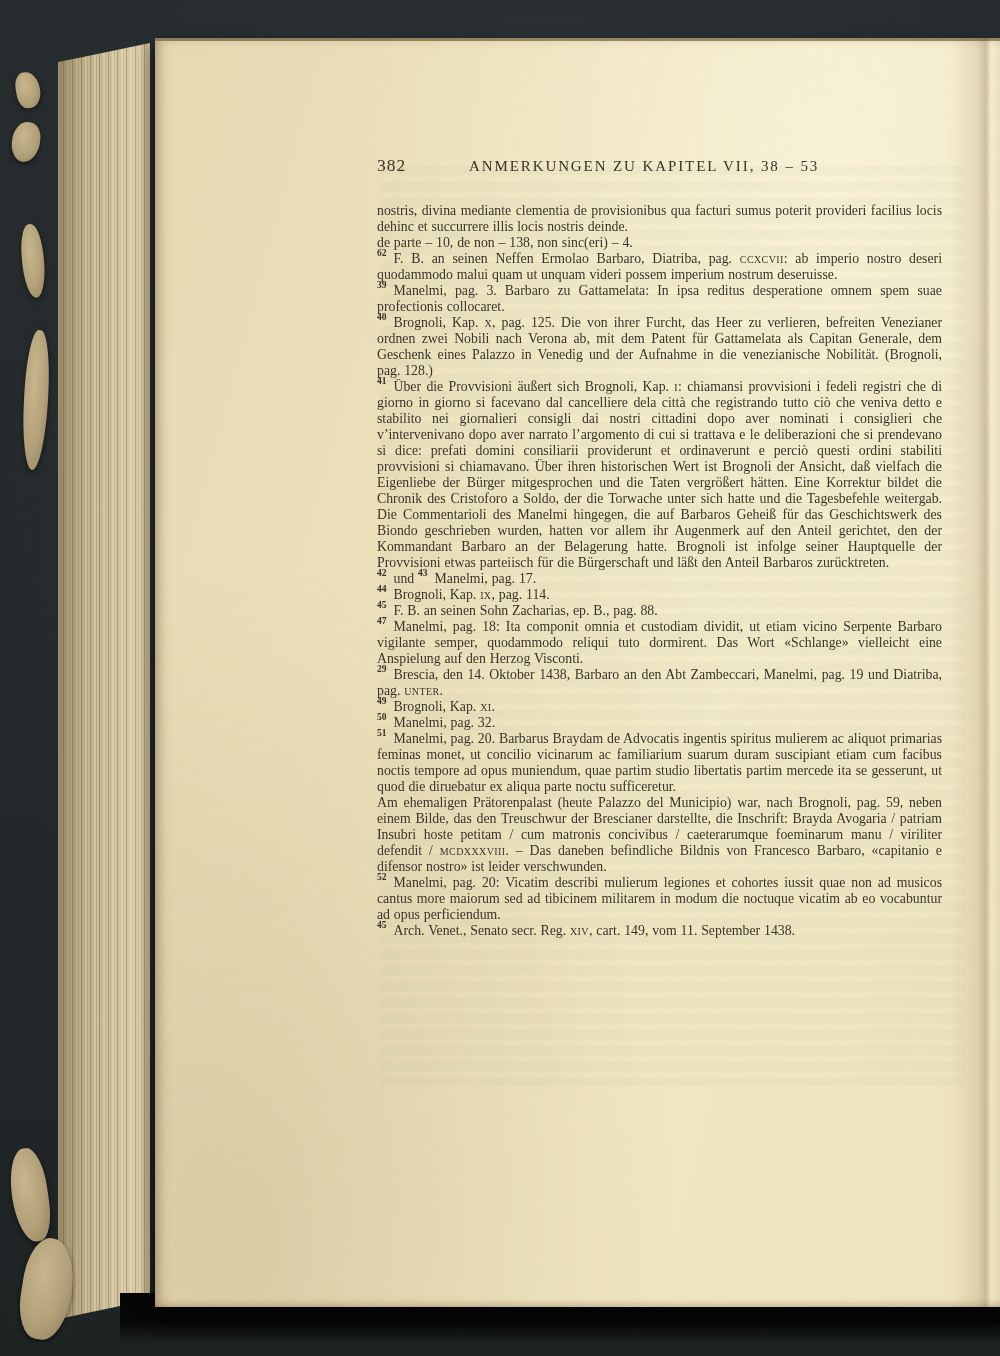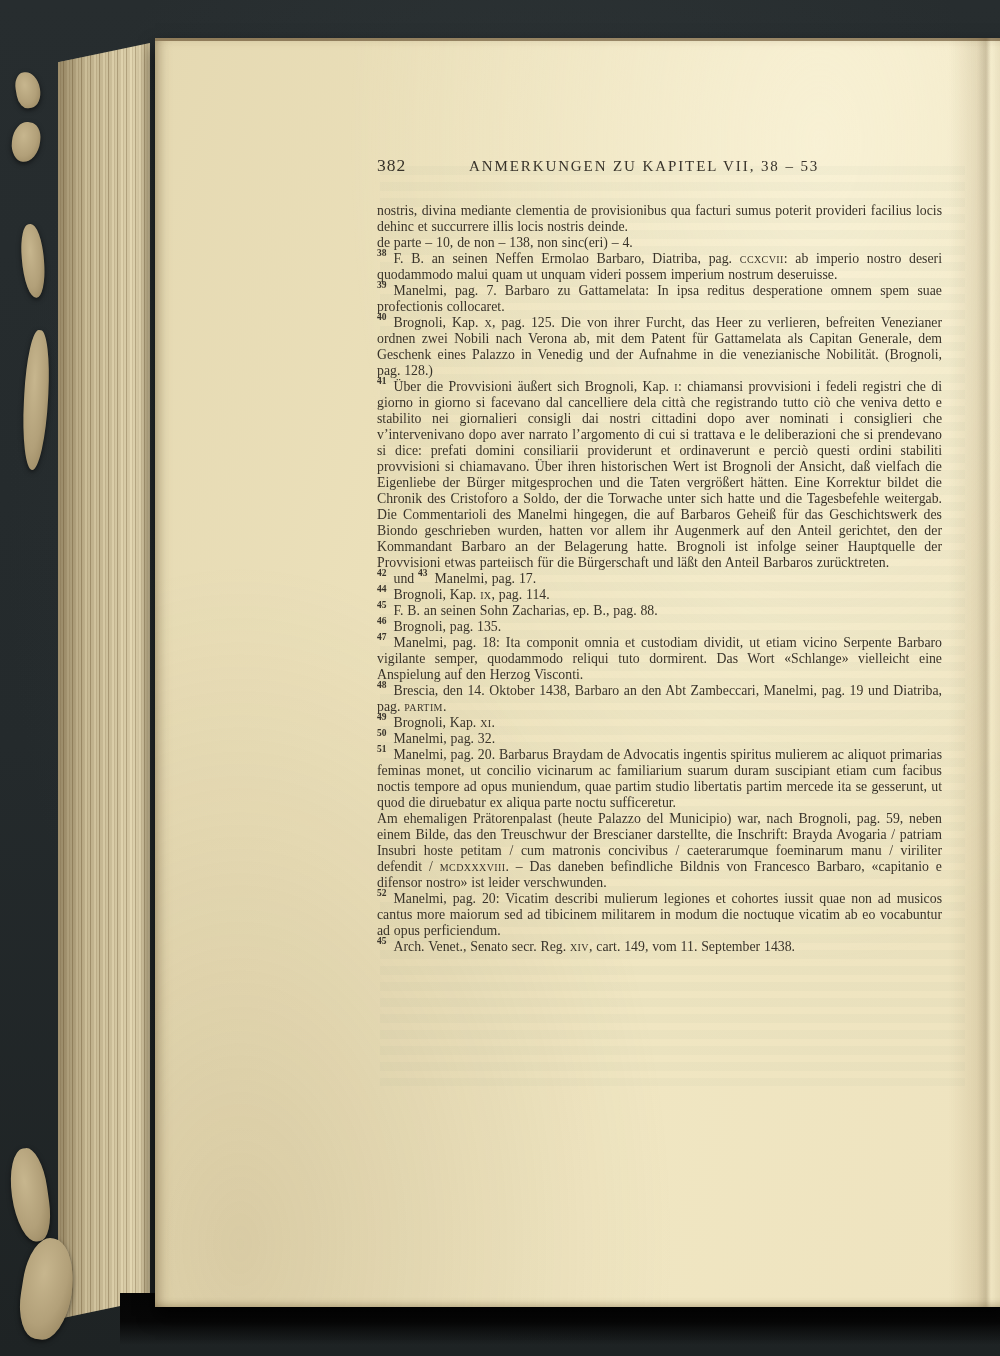--- a/index.html
+++ b/index.html
@@ -108,30 +108,29 @@
   <div class="book-page">
     <div class="showthrough"></div>
     <div class="text-block">
       <div class="header-row">
         <span class="page-number">382</span>
         <span class="chapter-title">ANMERKUNGEN ZU KAPITEL VII, 38 – 53</span>
       </div>
       <div>
           <p class="para"><span>nostris, divina mediante clementia de provisionibus qua facturi sumus poterit provideri facilius locis dehinc et succurrere illis locis nostris deinde.</span></p>
           <p class="para"><span>de parte – 10, de non – 138, non sinc(eri) – 4.</span></p>
-          <p class="para"><sup>38</sup><span>F. B. an seinen Neffen Ermolao Barbaro, Diatriba, pag. </span><span class="sc">ccxcvii</span><span>: ab imperio nostro deseri quodammodo malui quam ut unquam videri possem imperium nostrum deseruisse.</span></p>
-          <p class="para"><sup>39</sup><span>Manelmi, pag. 7. Barbaro zu Gattamelata: In ipsa reditus desperatione omnem spem suae profectionis collocaret.</span></p>
+          <p class="para"><sup>62</sup><span>F. B. an seinen Neffen Ermolao Barbaro, Diatriba, pag. </span><span class="sc">ccxcvii</span><span>: ab imperio nostro deseri quodammodo malui quam ut unquam videri possem imperium nostrum deseruisse.</span></p>
+          <p class="para"><sup>39</sup><span>Manelmi, pag. 3. Barbaro zu Gattamelata: In ipsa reditus desperatione omnem spem suae profectionis collocaret.</span></p>
           <p class="para"><sup>40</sup><span>Brognoli, Kap. </span><span class="sc">x</span><span>, pag. 125. Die von ihrer Furcht, das Heer zu verlieren, befreiten Venezianer ordnen zwei Nobili nach Verona ab, mit dem Patent für Gattamelata als Capitan Generale, dem Geschenk eines Palazzo in Venedig und der Aufnahme in die venezianische Nobilität. (Brognoli, pag. 128.)</span></p>
           <p class="para"><sup>41</sup><span>Über die Provvisioni äußert sich Brognoli, Kap. </span><span class="sc">i</span><span>: chiamansi provvisioni i fedeli registri che di giorno in giorno si facevano dal cancelliere dela città che registrando tutto ciò che veniva detto e stabilito nei giornalieri consigli dai nostri cittadini dopo aver nominati i consiglieri che v’intervenivano dopo aver narrato l’argomento di cui si trattava e le deliberazioni che si prendevano si dice: prefati domini consiliarii providerunt et ordinaverunt e perciò questi ordini stabiliti provvisioni si chiamavano. Über ihren historischen Wert ist Brognoli der Ansicht, daß vielfach die Eigenliebe der Bürger mitgesprochen und die Taten vergrößert hätten. Eine Korrektur bildet die Chronik des Cristoforo a Soldo, der die Torwache unter sich hatte und die Tagesbefehle weitergab. Die Commentarioli des Manelmi hingegen, die auf Barbaros Geheiß für das Geschichtswerk des Biondo geschrieben wurden, hatten vor allem ihr Augenmerk auf den Anteil gerichtet, den der Kommandant Barbaro an der Belagerung hatte. Brognoli ist infolge seiner Hauptquelle der Provvisioni etwas parteiisch für die Bürgerschaft und läßt den Anteil Barbaros zurücktreten.</span></p>
           <p class="para"><sup>42</sup><span>und </span><sup>43</sup><span>Manelmi, pag. 17.</span></p>
           <p class="para"><sup>44</sup><span>Brognoli, Kap. </span><span class="sc">ix</span><span>, pag. 114.</span></p>
           <p class="para"><sup>45</sup><span>F. B. an seinen Sohn Zacharias, ep. B., pag. 88.</span></p>
-          <p class="para"><sup>46</sup><span>Brognoli, pag. 135.</span></p>
           <p class="para"><sup>47</sup><span>Manelmi, pag. 18: Ita componit omnia et custodiam dividit, ut etiam vicino Serpente Barbaro vigilante semper, quodammodo reliqui tuto dormirent. Das Wort «Schlange» vielleicht eine Anspielung auf den Herzog Visconti.</span></p>
-          <p class="para"><sup>48</sup><span>Brescia, den 14. Oktober 1438, Barbaro an den Abt Zambeccari, Manelmi, pag. 19 und Diatriba, pag. </span><span class="sc">partim</span><span>.</span></p>
+          <p class="para"><sup>29</sup><span>Brescia, den 14. Oktober 1438, Barbaro an den Abt Zambeccari, Manelmi, pag. 19 und Diatriba, pag. </span><span class="sc">unter</span><span>.</span></p>
           <p class="para"><sup>49</sup><span>Brognoli, Kap. </span><span class="sc">xi</span><span>.</span></p>
           <p class="para"><sup>50</sup><span>Manelmi, pag. 32.</span></p>
           <p class="para"><sup>51</sup><span>Manelmi, pag. 20. Barbarus Braydam de Advocatis ingentis spiritus mulierem ac aliquot primarias feminas monet, ut concilio vicinarum ac familiarium suarum duram suscipiant etiam cum facibus noctis tempore ad opus muniendum, quae partim studio libertatis partim mercede ita se gesserunt, ut quod die diruebatur ex aliqua parte noctu sufficeretur.</span></p>
           <p class="para"><span>Am ehemaligen Prätorenpalast (heute Palazzo del Municipio) war, nach Brognoli, pag. 59, neben einem Bilde, das den Treuschwur der Brescianer darstellte, die Inschrift: Brayda Avogaria / patriam Insubri hoste petitam / cum matronis concivibus / caeterarumque foeminarum manu / viriliter defendit / </span><span class="sc">mcdxxxviii</span><span>. – Das daneben befindliche Bildnis von Francesco Barbaro, «capitanio e difensor nostro» ist leider verschwunden.</span></p>
           <p class="para"><sup>52</sup><span>Manelmi, pag. 20: Vicatim describi mulierum legiones et cohortes iussit quae non ad musicos cantus more maiorum sed ad tibicinem militarem in modum die noctuque vicatim ab eo vocabuntur ad opus perficiendum.</span></p>
           <p class="para"><sup>45</sup><span>Arch. Venet., Senato secr. Reg. </span><span class="sc">xiv</span><span>, cart. 149, vom 11. September 1438.</span></p>
         </div>
     </div>
   </div>
 </div>

